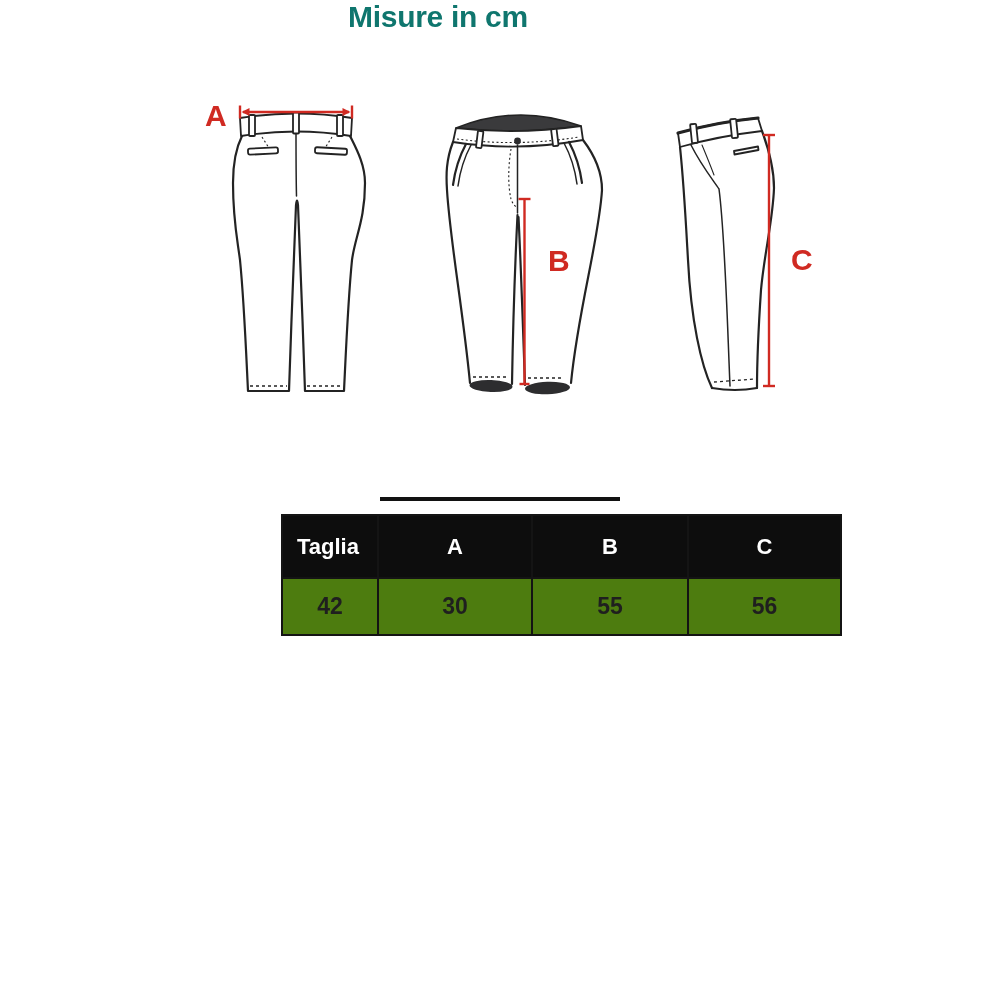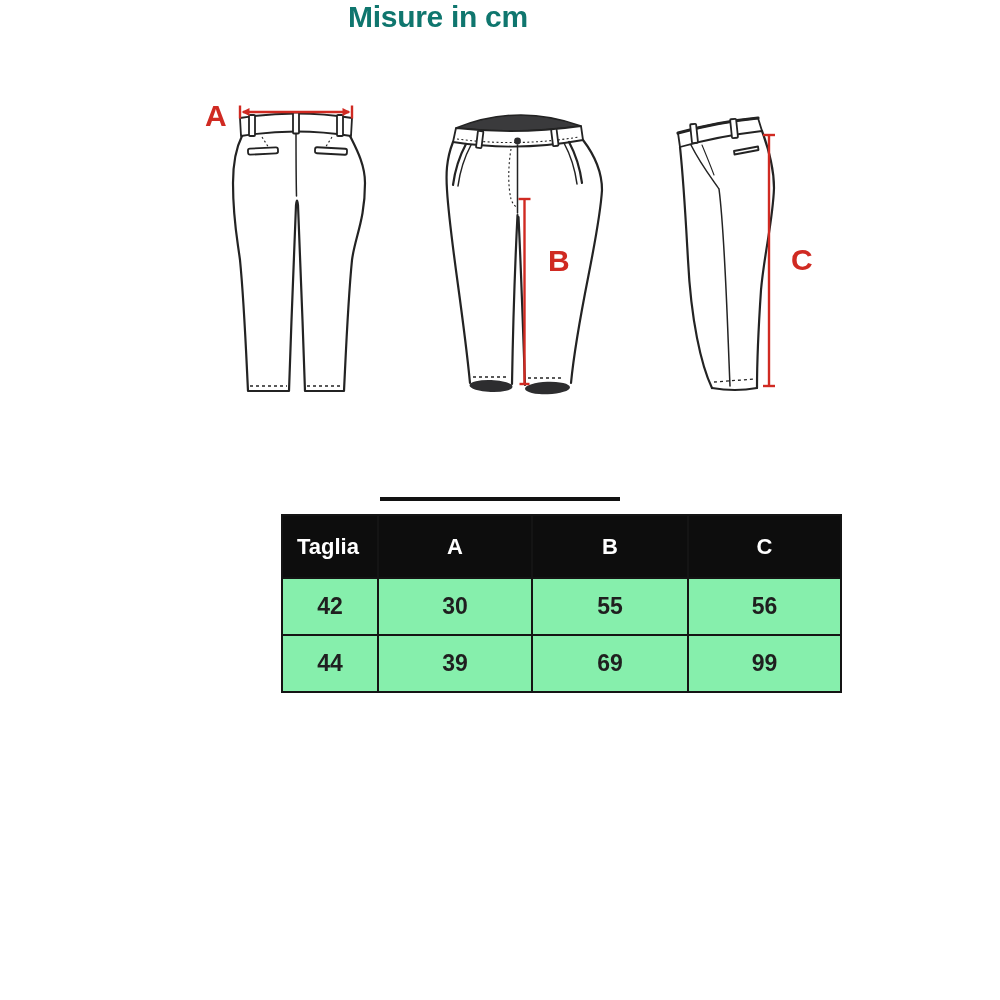--- a/index.html
+++ b/index.html
@@ -40,21 +40,21 @@
   table.size-table th, table.size-table td {
     border:2px solid #141414; text-align:center; vertical-align:middle;
     font-weight:700;
   }
   table.size-table th {
     background:var(--table-header-bg,#0d0d0d);
     color:var(--table-header-text,#ffffff);
     height:59px; font-size:22px;
   }
   table.size-table th.first { text-align:left; padding-left:14px; }
-  table.size-table td { height:53px; font-size:23px; color:#1f1f1f; background:#86efac; }
+  table.size-table td { height:53px; font-size:23px; color:#1f1f1f; background:#4d7c0f; }
 </style>
 </head>
 <body>
 
 <div class="canvas">
 
   <svg style="left:200px; top:95px;" width="170" height="315" viewBox="0 0 170 315">
     <g>
       <path class="ink" d="M 42,41 C 35,55 33,70 33,88 C 33,125 37,142 40,165 C 44,205 46,255 48,296 L 89,296 C 91,235 94,160 96,110 Q 97,101 98,110 C 100,160 103,235 105,296 L 144,296 C 146,255 148,205 152,165 C 155,142 165,125 165,88 C 165,70 157,55 150,41"></path>
       <path class="ink-thin" d="M 96,33 C 96,55 96,80 96.5,101"></path>
@@ -168,22 +168,16 @@
         <th>C</th>
       </tr>
     </thead>
     <tbody>
       <tr>
         <td>42</td>
         <td>30</td>
         <td>55</td>
         <td>56</td>
       </tr>
-      <tr>
-        <td>44</td>
-        <td>39</td>
-        <td>69</td>
-        <td>99</td>
-      </tr>
     </tbody>
   </table>
 
 </div>
 
 </body></html>

